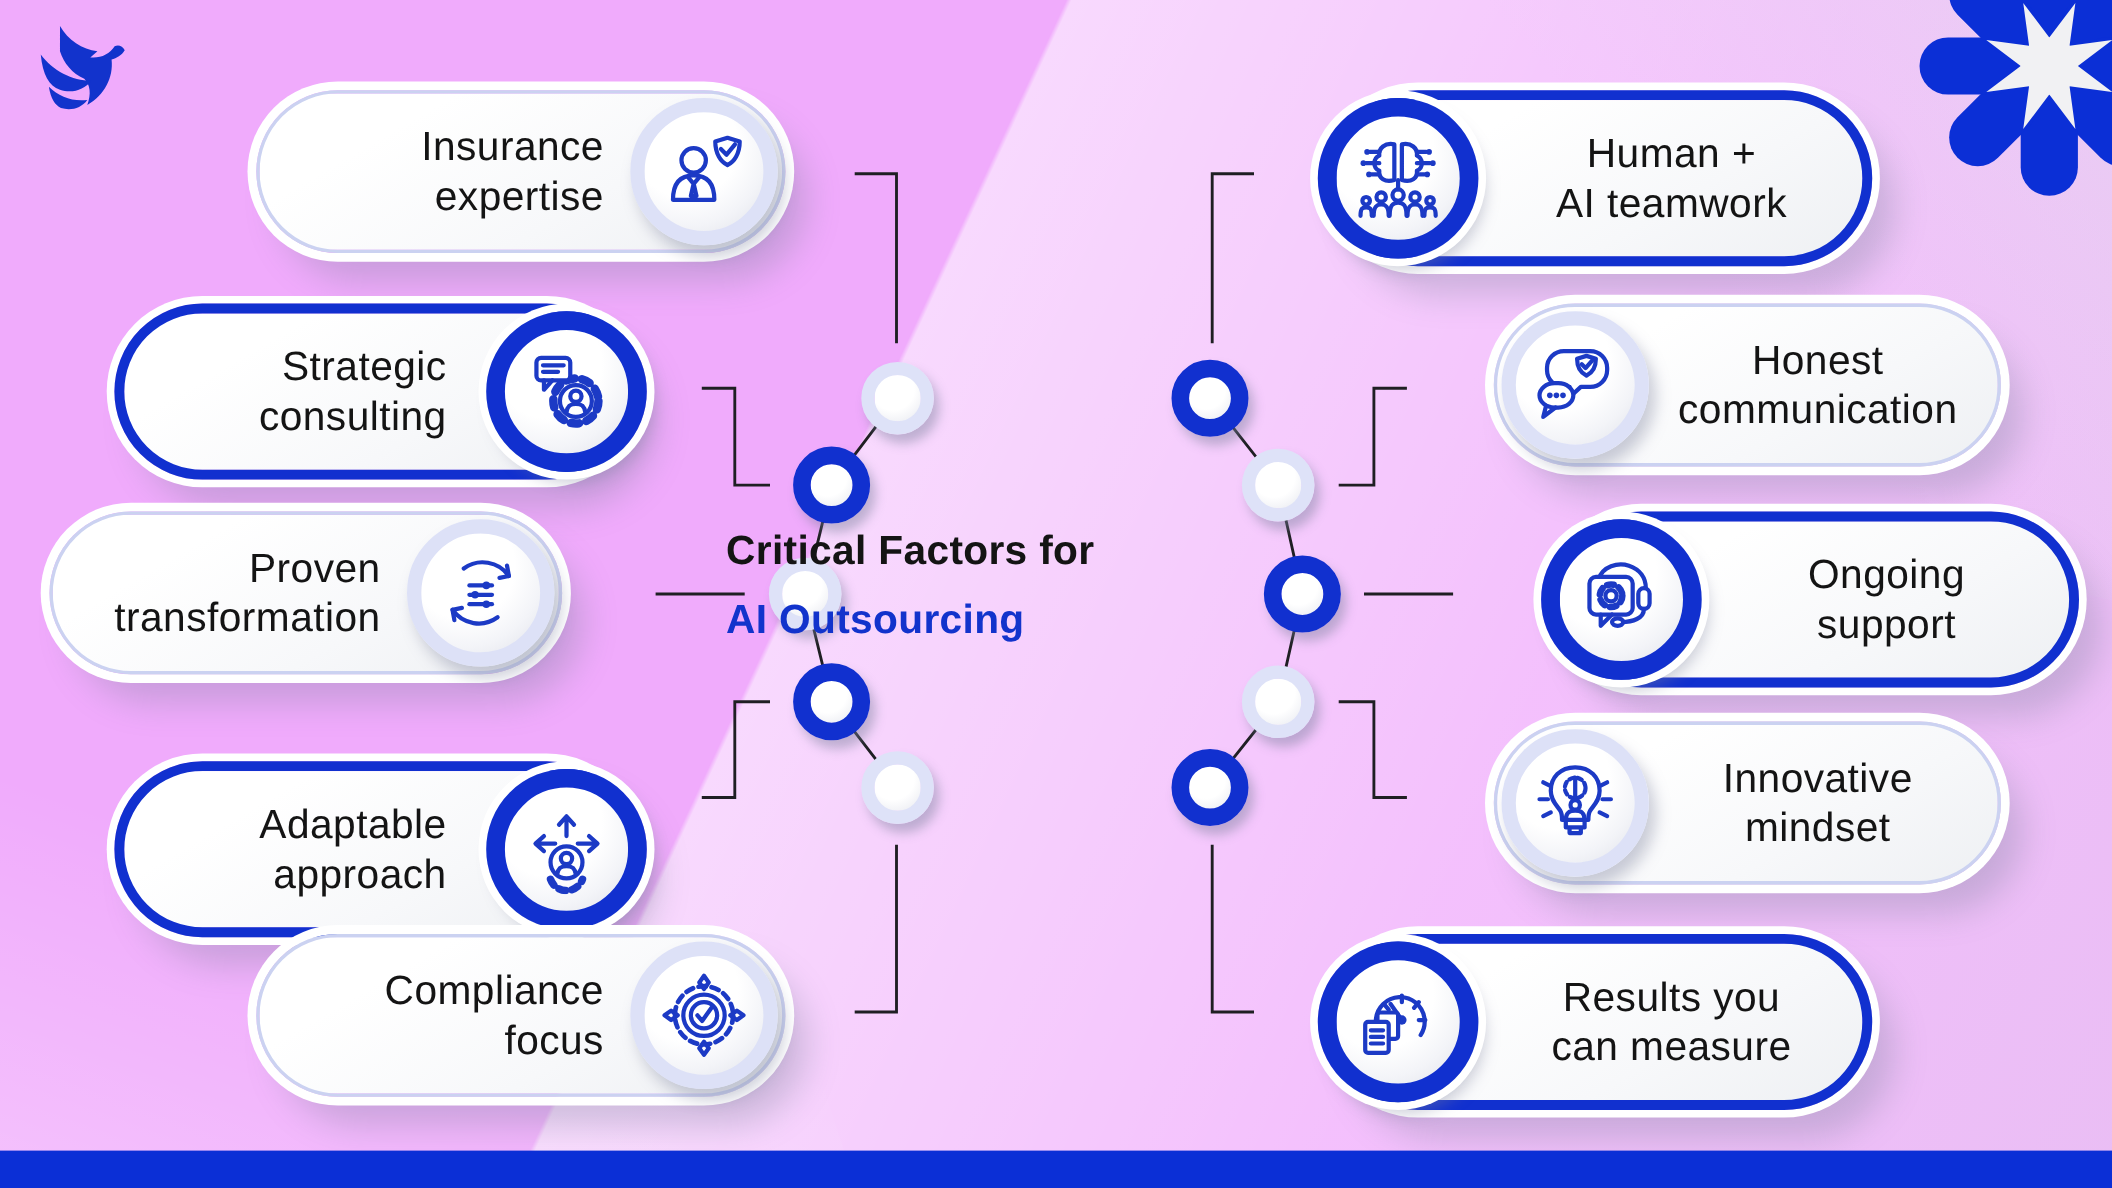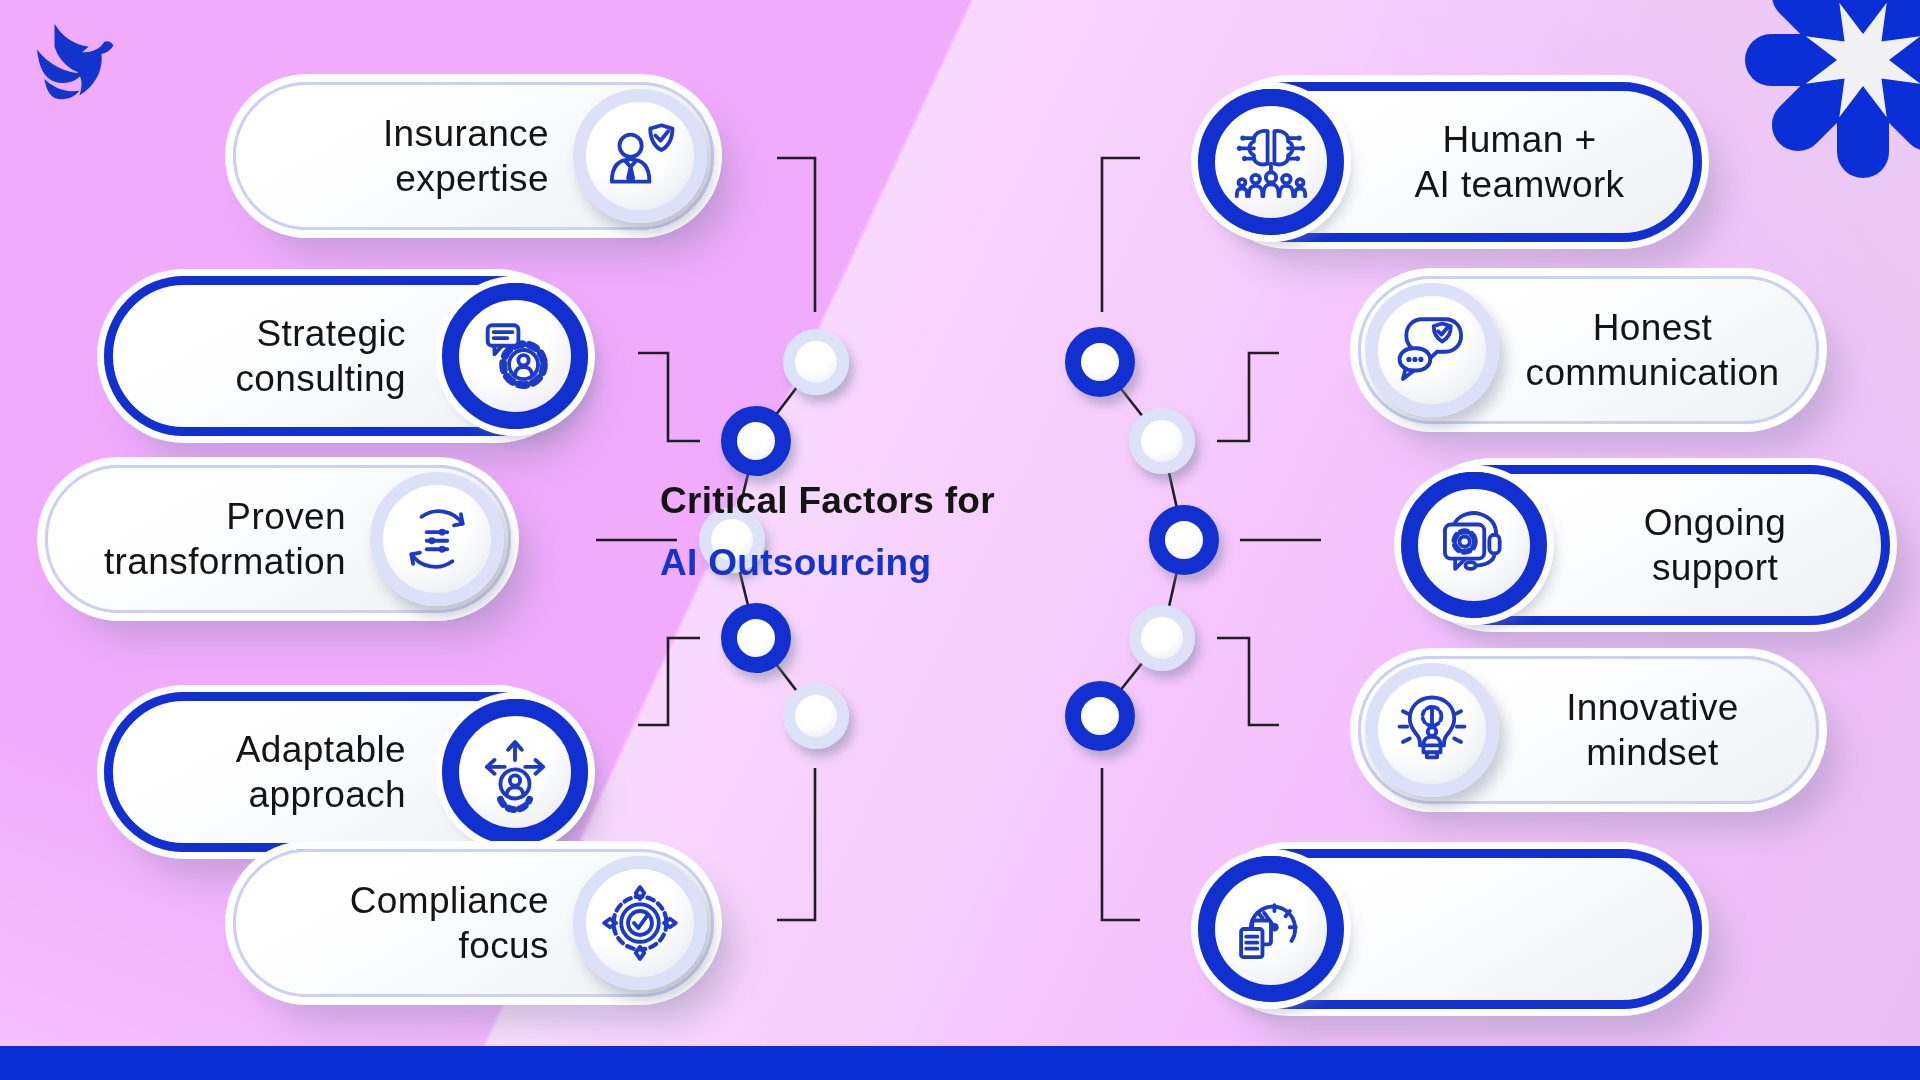--- a/index.html
+++ b/index.html
@@ -253,20 +253,22 @@
         <path d="M38 66 V74 H58 V66 M42 74 V80 H54 V74"></path>
         <circle cx="48" cy="32" r="11" stroke-dasharray="5 4"></circle>
         <path d="M48 21 V43"></path>
         <circle cx="48" cy="50" r="5"></circle>
         <path d="M38 66 C38 58 42 56 48 56 C54 56 58 58 58 66"></path>
       </svg>
     </div>
   </div>
 
   <div class="pill blue p-right" style="left:1209px;top:849px;width:475px;height:142px">
+    <div class="label">Results you
+can measure</div>
     <div class="icon-circle blue">
       <svg class="ic" viewBox="0 0 96 96">
         <path d="M30 64 A26 26 0 1 1 72 62"></path>
         <path d="M52 20 V27 M70 27 L65 33 M77 46 H70 M33 29 L38 35"></path>
         <path d="M52 46 L40 29"></path>
         <circle class="fdot" cx="52" cy="46" r="5"></circle>
         <rect class="wfill" x="26" y="38" width="22" height="28" rx="3" stroke="#1c3ac5"></rect>
         <rect class="wfill" x="13" y="48" width="25" height="33" rx="3" stroke="#1c3ac5"></rect>
         <path d="M19 57 H32 M19 64 H32 M19 71 H32"></path>
       </svg>

